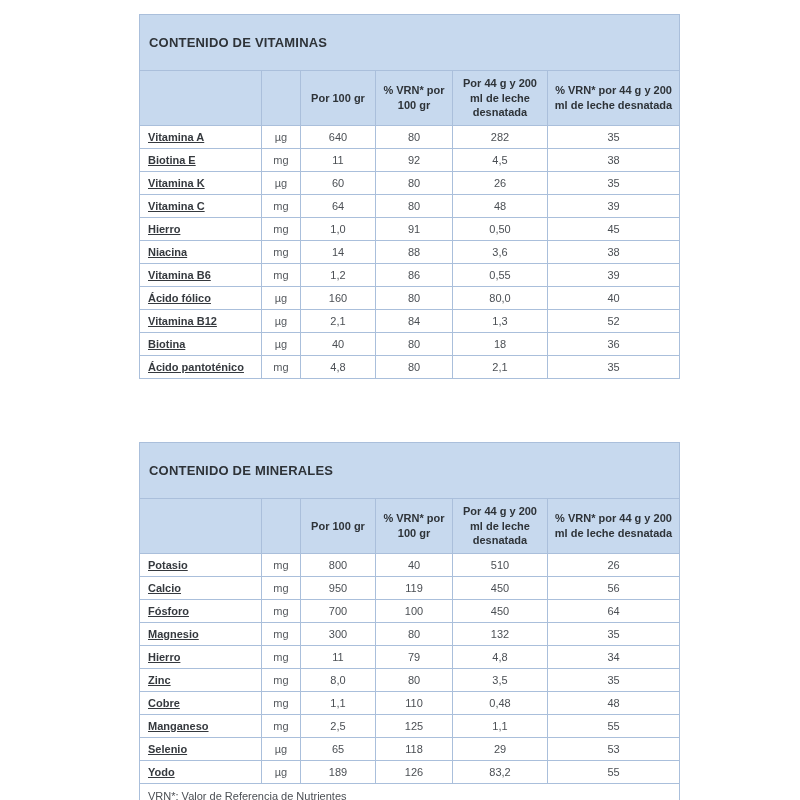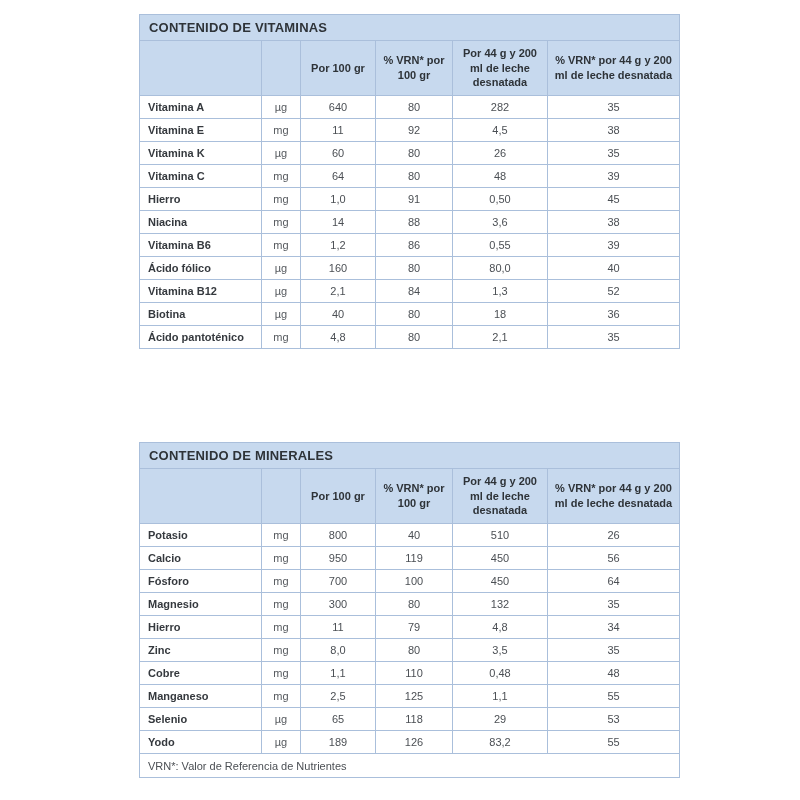--- a/index.html
+++ b/index.html
@@ -29,21 +29,21 @@
   table.nutri td {
     border: 1px solid #aabfdb;
     overflow: hidden;
   }
   td.title-cell {
     background: #c7d9ee;
     font-weight: bold;
     font-size: 13px;
     color: #2e3338;
     text-align: left;
-    padding: 5px 9px;
+    padding: 20px 9px;
     letter-spacing: 0.2px;
   }
   td.head-cell {
     background: #c7d9ee;
     font-weight: bold;
     font-size: 11px;
     color: #2e3338;
     text-align: center;
     vertical-align: middle;
     line-height: 1.32;
@@ -53,20 +53,21 @@
   td.empty-head {
     background: #c7d9ee;
   }
   tr.data-row { height: 23px; }
   td.name-cell {
     font-weight: bold;
     color: #35393e;
     text-align: left;
     padding: 3px 8px;
     font-size: 11px;
+    text-decoration: underline;
   }
   td.unit-cell {
     text-align: center;
     padding: 3px 2px;
     color: #55595e;
   }
   td.num-cell {
     text-align: center;
     padding: 3px 2px;
   }
@@ -110,21 +111,21 @@
           <td class="name-cell">Vitamina A</td>
           <td class="unit-cell">µg</td>
           <td class="num-cell">640</td>
           <td class="num-cell">80</td>
           <td class="num-cell">282</td>
           <td class="num-cell">35</td>
         </tr>
 
 
         <tr class="data-row">
-          <td class="name-cell">Vitamina E</td>
+          <td class="name-cell">Biotina E</td>
           <td class="unit-cell">mg</td>
           <td class="num-cell">11</td>
           <td class="num-cell">92</td>
           <td class="num-cell">4,5</td>
           <td class="num-cell">38</td>
         </tr>
 
         <tr class="data-row">
           <td class="name-cell">Vitamina K</td>
           <td class="unit-cell">µg</td>

